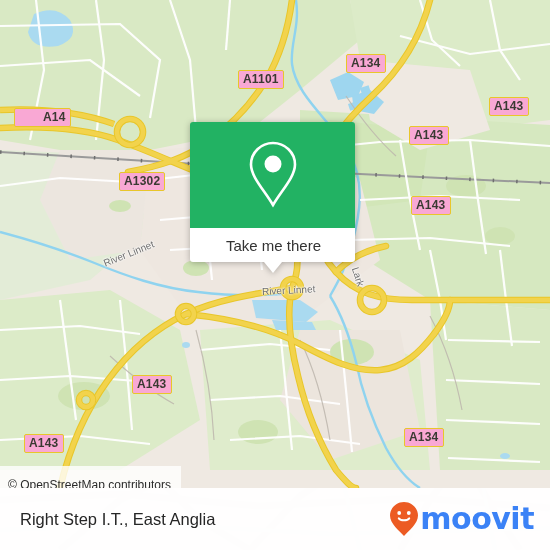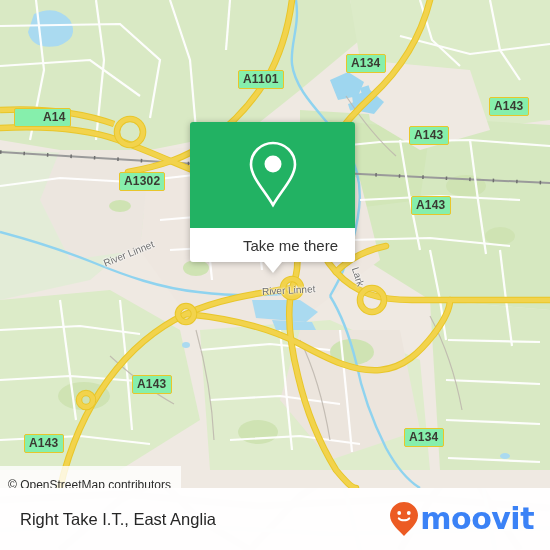--- a/index.html
+++ b/index.html
@@ -27,21 +27,21 @@
     height: 488px;
     background: #efe9e2;
     overflow: hidden;
   }
 
   .map-svg { position:absolute; left:0; top:0; }
 
   
   .shield {
     position: absolute;
-    background: #86efac;
+    background: #f9a8d4;
     border: 1.5px solid #e8c62a;
     border-radius: 2px;
     color: #3a3a32;
     font-family: "Liberation Sans", sans-serif;
     font-weight: bold;
     font-size: 12px;
     line-height: 12px;
     padding: 2px 4px 3px 4px;
     white-space: nowrap;
     letter-spacing: 0.2px;
@@ -72,21 +72,20 @@
     display: flex;
     align-items: center;
     justify-content: center;
   }
   #popup-white {
     background: #ffffff;
     height: 34px;
     border-radius: 0 0 3px 3px;
     display: flex;
     align-items: center;
-    justify-content: center;
     position: relative;
     padding-left: 36px;
   }
   #popup-label {
     color: #333333;
     font-size: 15px;
     font-family: "Liberation Sans", sans-serif;
   }
   #popup-tail {
     position: absolute;
@@ -356,21 +355,21 @@
         <path d="M470,470 L500,520 L520,550"></path>
       </g>
       <g stroke="#edeae6" stroke-width="4" fill="none">
         <path d="M0,530 L160,524 L330,534 L550,528"></path>
         <path d="M340,470 L360,550"></path>
         <path d="M480,470 L495,550"></path>
       </g>
     </svg>
     <div id="footer-veil"></div>
 
-    <div id="footer-title">Right Take I.T., East Anglia</div>
+    <div id="footer-title">Right Step I.T., East Anglia</div>
 
     <div id="brand">
       <svg width="30" height="36" viewBox="0 0 30 36">
         <path d="M15 1 C7.3 1 1 7.1 1 14.6 C1 23 10.5 30 15 35 C19.5 30 29 23 29 14.6 C29 7.1 22.7 1 15 1 Z" fill="#ec5b23"></path>
         <circle cx="10.2" cy="12" r="1.9" fill="#ffffff"></circle>
         <circle cx="19.8" cy="12" r="1.9" fill="#ffffff"></circle>
         <path d="M9.8 17.4 C11.6 20 18.4 20 20.2 17.4" stroke="#ffffff" stroke-width="2" fill="none" stroke-linecap="round"></path>
       </svg>
       <span id="brand-wordmark">moovit</span>
     </div>

